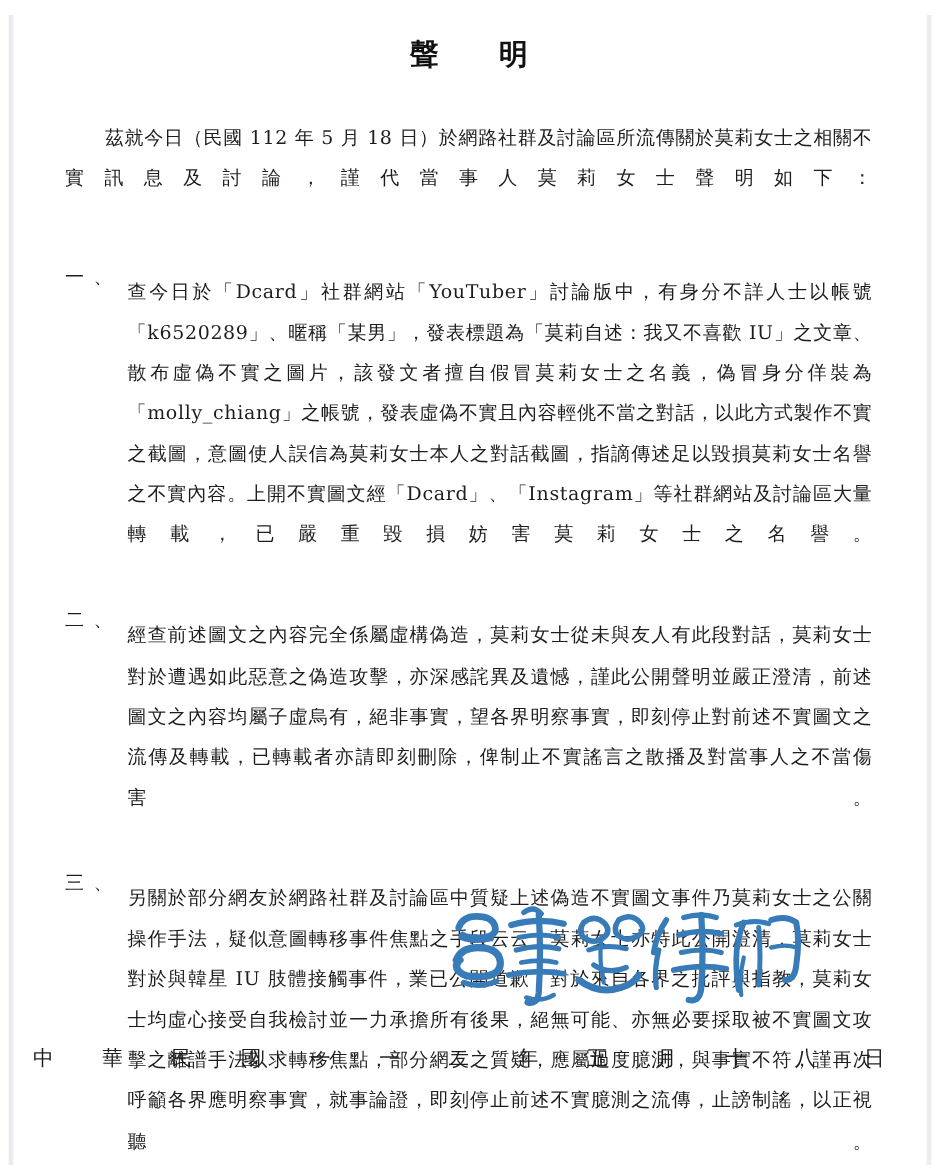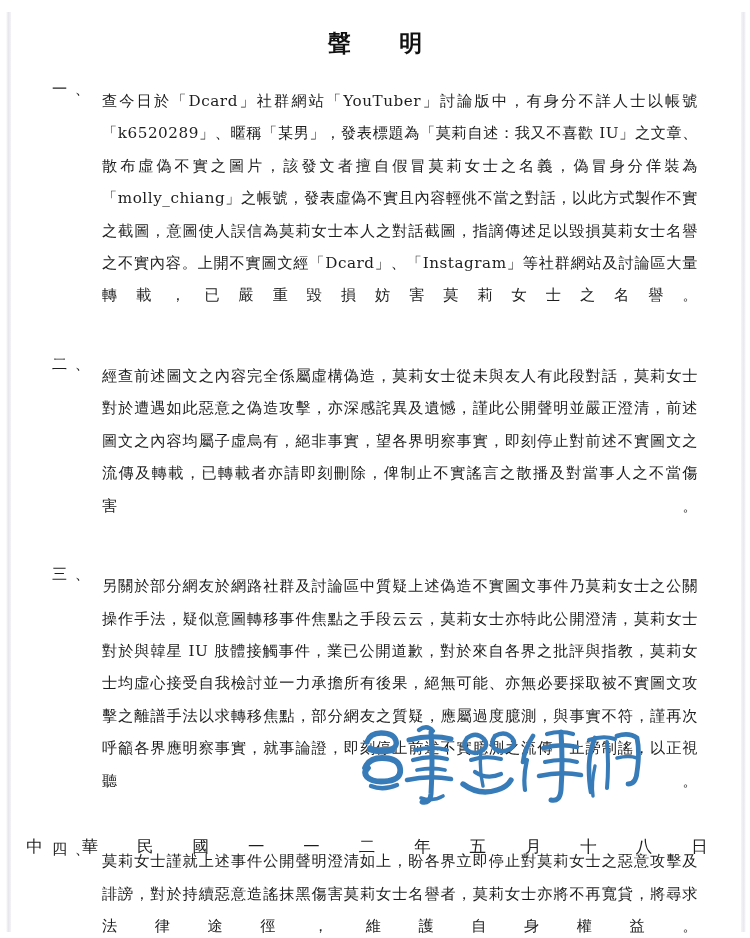--- a/index.html
+++ b/index.html
@@ -157,20 +157,21 @@
 
 <div class="page">
 
   <div class="scan-edge-left"></div>
   <div class="scan-edge-right"></div>
 
   <div class="doc-body">
 
     <h1 class="doc-title">聲　明</h1>
 
+    <p class="lead">茲就今日（民國 112 年 5 月 18 日）於網路社群及討論區所流傳關於莫莉女士之相關不實訊息及討論，謹代當事人莫莉女士聲明如下：</p>
 
     <ol class="clauses">
 
       <li class="clause">
         <span class="clause-marker">一、</span>
         <span class="clause-text">查今日於「Dcard」社群網站「YouTuber」討論版中，有身分不詳人士以帳號「k6520289」、暱稱「某男」，發表標題為「莫莉自述：我又不喜歡 IU」之文章、散布虛偽不實之圖片，該發文者擅自假冒莫莉女士之名義，偽冒身分佯裝為「molly_chiang」之帳號，發表虛偽不實且內容輕佻不當之對話，以此方式製作不實之截圖，意圖使人誤信為莫莉女士本人之對話截圖，指謫傳述足以毀損莫莉女士名譽之不實內容。上開不實圖文經「Dcard」、「Instagram」等社群網站及討論區大量轉載，已嚴重毀損妨害莫莉女士之名譽。</span>
       </li>
 
       <li class="clause">
         <span class="clause-marker">二、</span>

